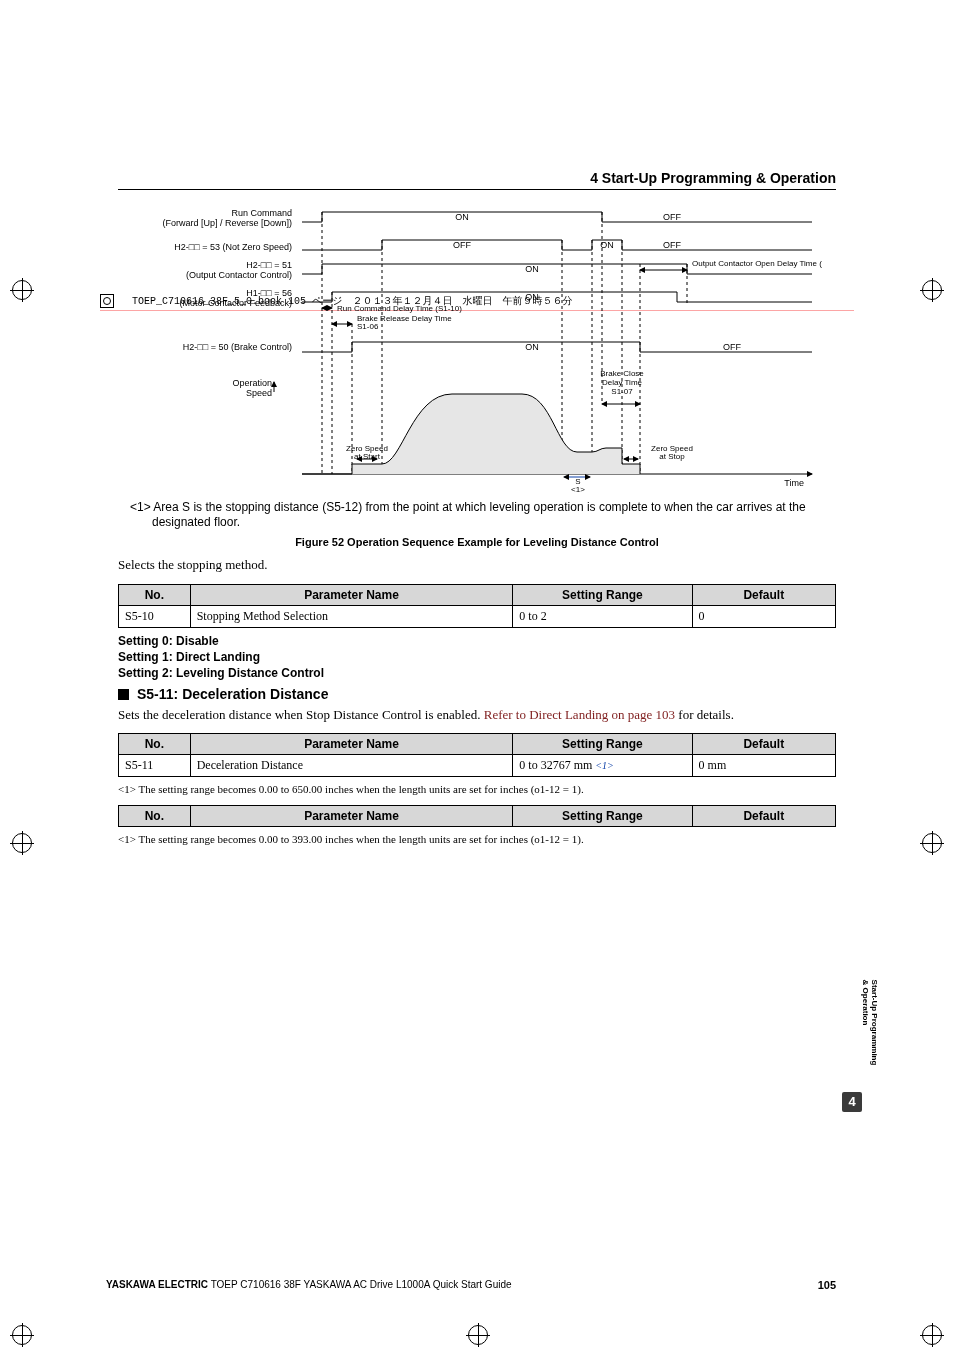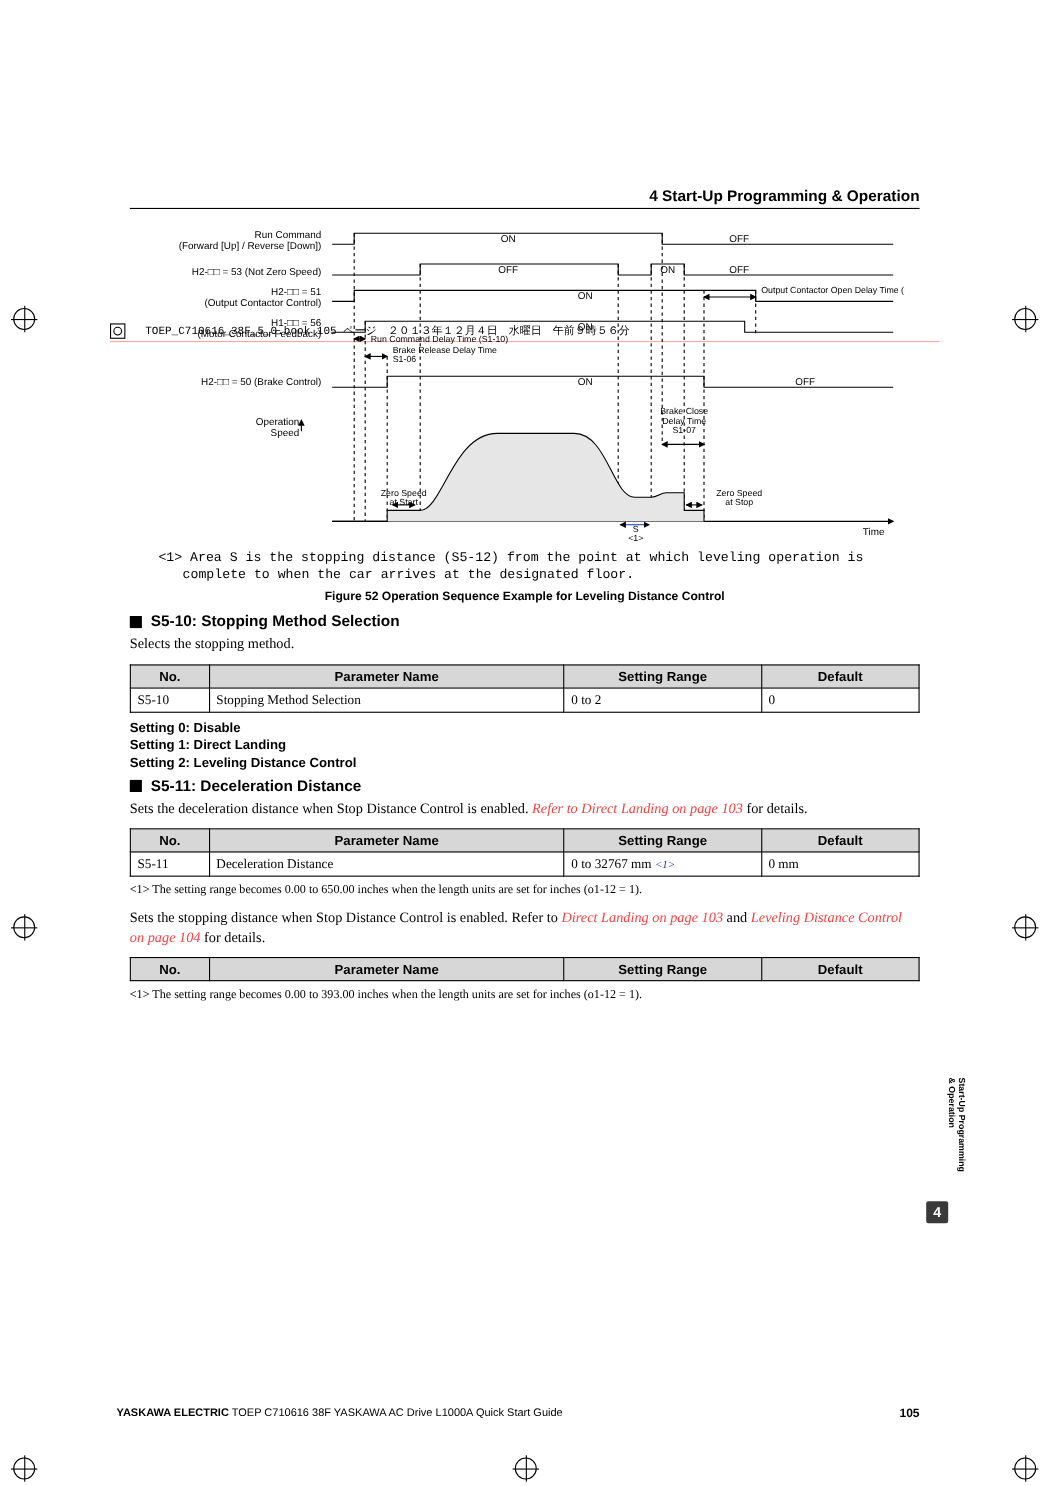--- a/index.html
+++ b/index.html
@@ -17,27 +17,27 @@
   .content { position: relative; margin: 170px 118px 0 118px; }
 
   .running-head { font-family: Arial, sans-serif; font-weight: bold; font-size: 14px; text-align: right; border-bottom: 1.5px solid #000; padding-bottom: 3px; margin-bottom: 14px; }
 
   
   .diagram-wrap { margin: 0 14px 6px 14px; }
   .diagram { width: 100%; height: 290px; display: block; }
   .dtext { font-family: Arial, sans-serif; font-size: 9px; fill: #000; }
   .dtext.small { font-size: 8px; }
 
-  .note { font-family: Liberation Mono, monospace; font-size: 12px; margin: 4px 30px 6px 26px; text-indent: -22px; padding-left: 22px; line-height: 1.25; }
+  .note { font-family: Liberation Sans, sans-serif; font-size: 12px; margin: 4px 30px 6px 12px; text-indent: -22px; padding-left: 22px; line-height: 1.25; }
   .fig-caption { font-family: Arial, sans-serif; font-weight: bold; font-size: 11px; text-align: center; margin: 6px 0 8px; }
 
   .h3 { font-family: Arial, sans-serif; font-weight: bold; font-size: 14px; margin: 6px 0 2px; }
   .h3 .sq { display:inline-block; width:11px; height:11px; background:#000; margin-right:8px; vertical-align:middle; }
   .body { font-family: "Times New Roman", serif; font-size: 13px; line-height: 1.35; margin: 4px 0 10px; }
-  .body a, .link { color: #ef4444; font-style: italic; text-decoration: none; }
+  .body a, .link { color: #7f1d1d; text-decoration: none; }
 
   table.param { width: 100%; border-collapse: collapse; font-size: 12px; margin-bottom: 6px; }
   table.param th { background: #d7d7d7; font-family: Arial, sans-serif; font-weight: bold; border: 1px solid #000; padding: 3px 20px; text-align: center; }
   table.param td { border: 1px solid #000; padding: 3px 6px; font-family: "Times New Roman", serif; text-align: left; }
   .col-no { width: 10%; }
   .col-name { width: 45%; }
   .col-range { width: 25%; }
   .col-def { width: 20%; }
 
   .setting { font-family: Arial, sans-serif; font-weight: bold; font-size: 12px; margin: 2px 0; }
@@ -173,21 +173,20 @@
 
         <text class="dtext small" x="446" y="280" text-anchor="middle" fill="#0b3ea6">S</text>
         <text class="dtext small" x="446" y="288" text-anchor="middle" fill="#0b3ea6">&lt;1&gt;</text>
         <line x1="432" y1="273" x2="458" y2="273" stroke="#0b3ea6" marker-start="url(#arrL)" marker-end="url(#arr)"></line>
       </svg>
     </div>
 
     <div class="note">&lt;1&gt; Area S is the stopping distance (S5-12) from the point at which leveling operation is complete to when the car arrives at the designated floor.</div>
     <div class="fig-caption">Figure 52  Operation Sequence Example for Leveling Distance Control</div>
 
-    <div class="h3"><span class="sq"></span><span>S5-10: Stopping Method Selection</span></div>
     <div class="body">Selects the stopping method.</div>
     <table class="param">
       <tbody>
           <tr>
         <th class="col-no">No.</th>
         <th class="col-name">Parameter Name</th>
         <th class="col-range">Setting Range</th>
         <th class="col-def">Default</th>
       </tr>
       <tr>
@@ -217,23 +216,20 @@
       <tr>
         <td>S5-11</td>
         <td>Deceleration Distance</td>
         <td><span>0 to 32767 mm </span><span class="sup">&lt;1&gt;</span></td>
         <td>0 mm</td>
       </tr>
     </tbody>
       </table>
     <div class="foot-small">&lt;1&gt; The setting range becomes 0.00 to 650.00 inches when the length units are set for inches (o1-12 = 1).</div>
 
-    <div class="body">
-      <span>Sets the stopping distance when Stop Distance Control is enabled. Refer to </span><a href="#" class="link">Direct Landing on page 103</a><span> and </span><a href="#" class="link">Leveling Distance Control on page 104</a><span> for details.</span>
-    </div>
     <table class="param">
       <tbody>
           <tr>
         <th class="col-no">No.</th>
         <th class="col-name">Parameter Name</th>
         <th class="col-range">Setting Range</th>
         <th class="col-def">Default</th>
       </tr>
     </tbody>
       </table>

